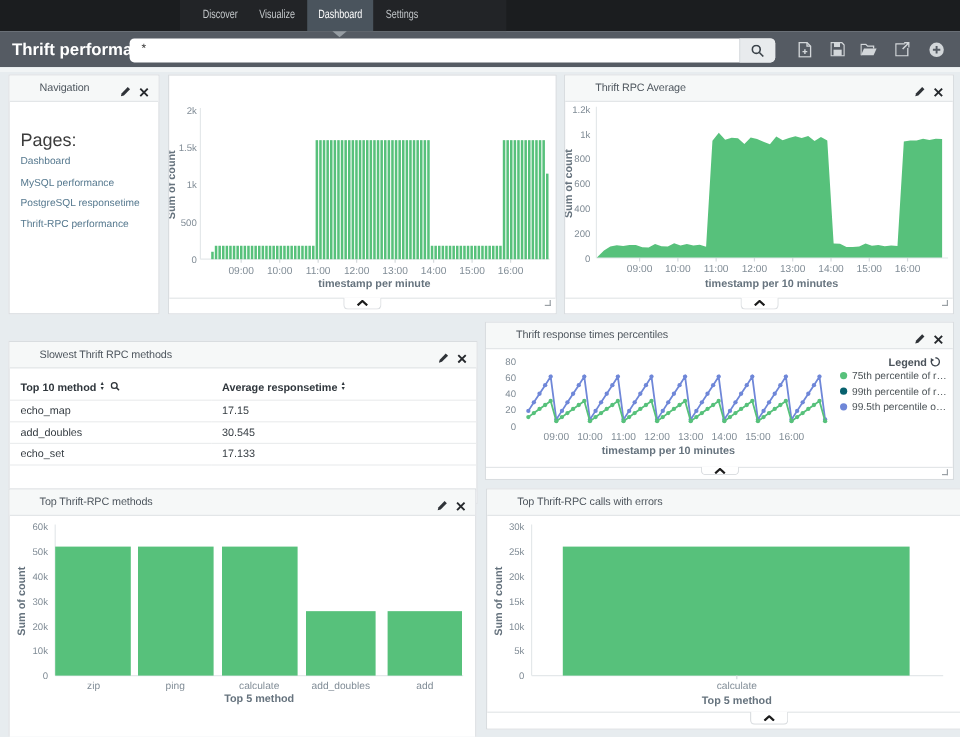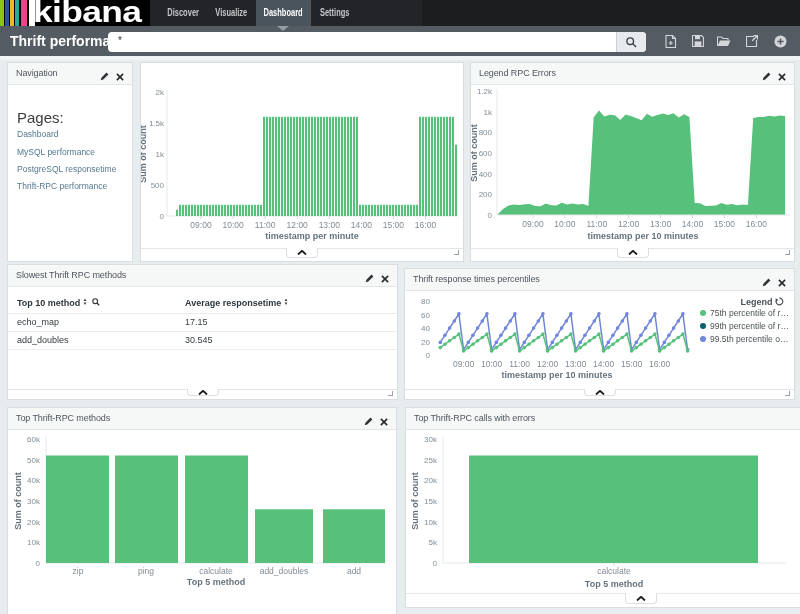--- a/index.html
+++ b/index.html
@@ -1,49 +1,40 @@
 <!DOCTYPE html>
 <html><head><meta charset="utf-8"><style>
 * { margin:0; padding:0; box-sizing:border-box; }
 html,body { width:800px; height:614px; font-family:"Liberation Sans",sans-serif; overflow:hidden; background:#e7ecef; position:relative; }
 #navbar { position:absolute; left:0; top:0; width:800px; height:26px; background:#1b1d1f; }
 #logo { position:absolute; left:0; top:0; width:150px; height:26px; background:#000; }
 #logotext { position:absolute; left:33px; top:-4px; color:#fff; font-size:29px; font-weight:bold; letter-spacing:-0.5px; transform:scaleX(1.22); transform-origin:left center; }
 #navlist { position:absolute; left:150px; top:0; width:272px; height:26px; background:#222427; }
-.navitem { position:absolute; top:0; height:26px; line-height:26px; font-size:10px; font-weight:bold; color:#c3c7ca; text-align:center; }
+.navitem { position:absolute; top:0; height:26px; line-height:26px; font-size:10px; font-weight:normal; color:#c3c7ca; text-align:center; }
 .nt { display:inline-block; transform:scaleX(0.75); transform-origin:center; font-style:normal; }
 #dates { position:absolute; right:8px; top:0; height:26px; line-height:26px; font-size:8.5px; font-weight:bold; color:#ccd1d5; }
 .dt { display:inline-block; transform:scaleX(0.85); transform-origin:right center; }
 #configbar { position:absolute; left:0; top:26px; width:800px; height:30px; background:#555b63; }
 #dashtitle { position:absolute; left:10px; top:0; height:30px; line-height:30px; color:#fff; font-size:14px; font-weight:bold; }
 #searchwrap { position:absolute; left:108px; top:6px; width:538px; height:20px; background:#fff; border-radius:4px; }
 #searchbtn { position:absolute; right:0; top:0; width:30px; height:20px; background:#e8ebed; border-left:1px solid #ccd1d5; border-radius:0 4px 4px 0; display:flex; align-items:center; justify-content:center; }
 .panel { position:absolute; background:#fff; border:1px solid #d9dde0; }
-.phead { position:relative; height:22px; background:#f6f8f8; border-bottom:1px solid #e3e6e8; line-height:21px; padding:0 8px; font-size:9px; letter-spacing:-0.1px; color:#4e565e; }
+.phead { position:relative; height:22px; background:#f6f8f8; border-bottom:1px solid #e3e6e8; line-height:21px; padding:0 25px; font-size:9px; letter-spacing:-0.1px; color:#4e565e; }
 .picons { position:absolute; right:8px; top:5px; }
 .pfoot { position:absolute; left:0; bottom:0; width:100%; border-top:1px solid #e3e6e8; background:#fff; }
 .chevtab { position:absolute; left:50%; margin-left:-16px; top:-1px; width:32px; background:#fff; border:1px solid #dcdfe2; border-top:none; border-radius:0 0 4px 4px; display:flex; align-items:center; justify-content:center; }
 .rhandle { position:absolute; right:4px; top:1px; width:5px; height:5px; border-right:1.5px solid #9aa0a5; border-bottom:1.5px solid #9aa0a5; }
 .navlink { position:absolute; left:0; font-size:8.5px; color:#55788e; white-space:nowrap; }
 .ktable { width:100%; border-collapse:collapse; font-size:9px; color:#353c42; }
 .ktable td { padding:3px 0 3.5px 9px; border-bottom:1px solid #ebedee; line-height:10.5px; }
 .ktable tr.th td { color:#2f363c; padding-top:5px; padding-bottom:4.5px; }
 .sorts { display:inline-block; font-size:4.5px; color:#2f363c; line-height:0.9; vertical-align:1px; }
 </style></head>
 <body>
 <div id="navbar">
-  <div id="logo">
-    <div style="position:absolute;left:0;top:0;width:4.3px;height:26px;background:#84c61e"></div>
-    <div style="position:absolute;left:5px;top:0;width:3.8px;height:26px;background:#2a52a2"></div>
-    <div style="position:absolute;left:9.6px;top:0;width:4.6px;height:26px;background:#efb829"></div>
-    <div style="position:absolute;left:15px;top:0;width:4.2px;height:26px;background:#2ba89b"></div>
-    <div style="position:absolute;left:20.5px;top:0;width:6.5px;height:26px;background:#e8478b"></div>
-    <div style="position:absolute;left:28.5px;top:0;width:6px;height:26px;background:#fff"></div>
-    <div id="logotext">kibana</div>
-  </div>
   <div id="navlist"></div>
   <span class="navitem" style="left:158px;width:50px"><i class="nt">Discover</i></span>
   <span class="navitem" style="left:206px;width:50px"><i class="nt">Visualize</i></span>
   <span class="navitem" style="left:256px;width:55px;background:#4a545d;color:#fff"><i class="nt">Dashboard</i></span>
   <span class="navitem" style="left:312px;width:46px"><i class="nt">Settings</i></span>
   <div style="position:absolute;left:277px;top:26px;width:0;height:0;border-left:6px solid transparent;border-right:6px solid transparent;border-top:5px solid #969da3;z-index:30"></div>
 </div>
 <div id="configbar">
   <span id="dashtitle">Thrift performance</span>
   <div id="searchwrap">
@@ -231,21 +222,21 @@
       <div class="chevtab" style="height:10px">
         <svg width="10" height="5" viewBox="0 0 10 5">
           <path d="M1,4.5 L5,0.8 L9,4.5" fill="none" stroke="#1c1c1c" stroke-width="1.8"></path>
         </svg>
       </div>
       <div class="rhandle"></div>
     </div>
 </div>
 
 <div class="panel" id="pA3" style="left:470px;top:62px;width:325px;height:200px">
-  <div class="phead"><span class="ptitle">Legend RPC Errors</span><span class="picons"><svg width="9" height="9" viewBox="0 0 10 10">
+  <div class="phead"><span class="ptitle">Thrift RPC Average</span><span class="picons"><svg width="9" height="9" viewBox="0 0 10 10">
           <path d="M7.2,0.6 L9.3,2.7 L3.6,8.4 L0.8,9.2 L1.6,6.4 Z" fill="#2f3338"></path>
         </svg><span style="width:7px;display:inline-block"></span><svg width="8" height="8" viewBox="0 0 9 9">
           <path d="M1,1 L8,8 M8,1 L1,8" stroke="#26292d" stroke-width="1.8"></path>
         </svg></span></div>
   <svg width="323" height="165" style="position:absolute;left:0;top:22px">
       <text x="21" y="9.0" text-anchor="end" font-size="8" fill="#808c96">1.2k</text>
       <text x="21" y="29.7" text-anchor="end" font-size="8" fill="#808c96">1k</text>
       <text x="21" y="50.3" text-anchor="end" font-size="8" fill="#808c96">800</text>
       <text x="21" y="71.0" text-anchor="end" font-size="8" fill="#808c96">600</text>
       <text x="21" y="91.7" text-anchor="end" font-size="8" fill="#808c96">400</text>
@@ -276,21 +267,21 @@
   <div class="pfoot" style="height:13px">
       <div class="chevtab" style="height:10px">
         <svg width="10" height="5" viewBox="0 0 10 5">
           <path d="M1,4.5 L5,0.8 L9,4.5" fill="none" stroke="#1c1c1c" stroke-width="1.8"></path>
         </svg>
       </div>
       <div class="rhandle"></div>
     </div>
 </div>
 
-<div class="panel" id="pB1" style="left:7px;top:264px;width:391px;height:136px">
+<div class="panel" id="pB1" style="left:7px;top:284px;width:391px;height:136px">
   <div class="phead"><span class="ptitle">Slowest Thrift RPC methods</span><span class="picons"><svg width="9" height="9" viewBox="0 0 10 10">
           <path d="M7.2,0.6 L9.3,2.7 L3.6,8.4 L0.8,9.2 L1.6,6.4 Z" fill="#2f3338"></path>
         </svg><span style="width:7px;display:inline-block"></span><svg width="8" height="8" viewBox="0 0 9 9">
           <path d="M1,1 L8,8 M8,1 L1,8" stroke="#26292d" stroke-width="1.8"></path>
         </svg></span></div>
   <div style="position:absolute;left:0;top:22px;right:0">
 <table class="ktable" style="margin-top:6px">
 <tbody>
           <tr class="th">
             <td style="width:168px"><b>Top 10 method</b> <span class="sorts">▲<br>▼</span> <svg width="8" height="8" viewBox="0 0 10 10" style="margin-left:2px">
@@ -299,20 +290,24 @@
               </svg></td>
 <td><b>Average responsetime</b> <span class="sorts">▲<br>▼</span></td>
           </tr>
 <tr>
             <td>echo_map</td>
             <td>17.15</td>
           </tr>
 <tr>
             <td>add_doubles</td>
             <td>30.545</td>
+          </tr>
+<tr>
+            <td>echo_set</td>
+            <td>17.133</td>
           </tr>
 </tbody>
       </table>
     </div>
   <div class="pfoot" style="height:10px">
       <div class="chevtab" style="height:7px">
         <svg width="10" height="5" viewBox="0 0 10 5">
           <path d="M1,4.5 L5,0.8 L9,4.5" fill="none" stroke="#1c1c1c" stroke-width="1.8"></path>
         </svg>
       </div>

